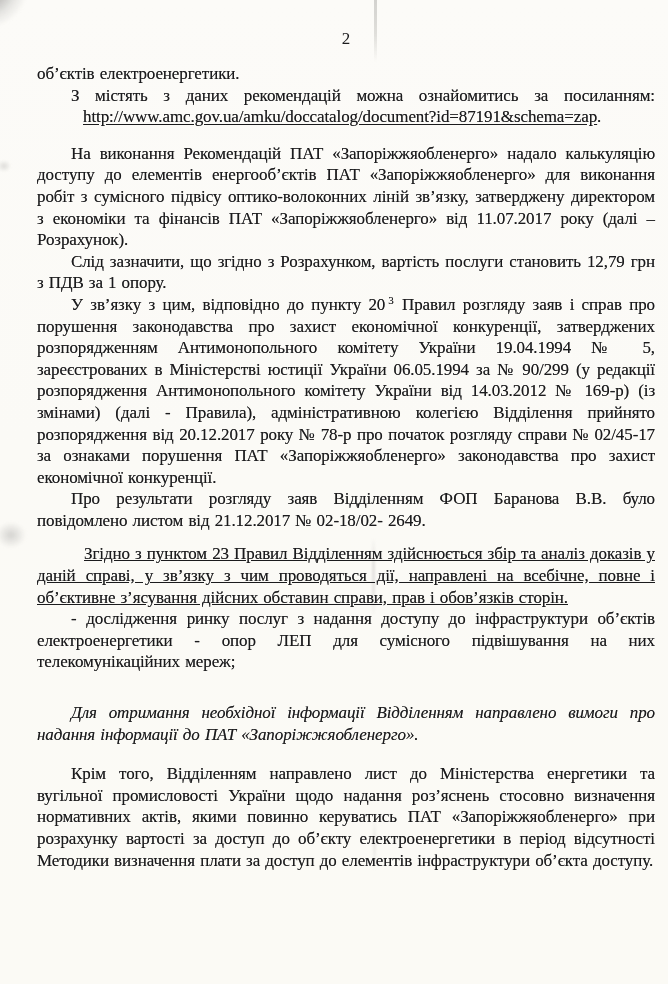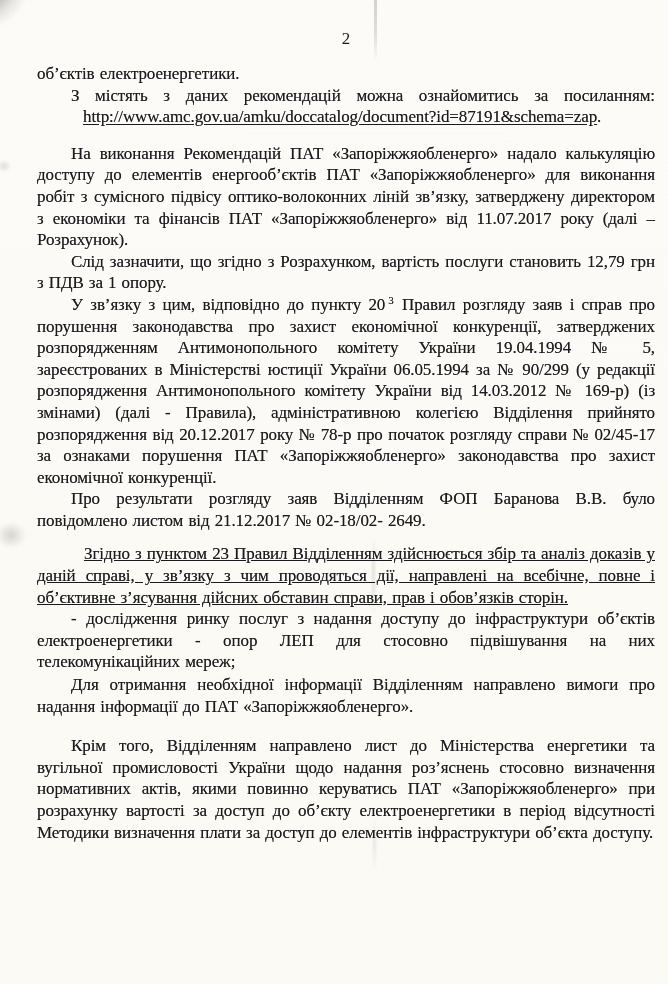--- a/index.html
+++ b/index.html
@@ -35,21 +35,21 @@
     line-height: 21.6px;
     text-align: justify;
     text-indent: 34px;
     letter-spacing: -0.1px;
     word-spacing: 1px;
     text-shadow: 0 0 0.5px rgba(25,25,28,0.6);
   }
   p.para.no-indent { text-indent: 0; }
   p.para.deep-indent { text-indent: 47px; }
   p.para.gap-md { margin-top: 15px; }
-  p.para.gap-section { margin-top: 1px; }
+  p.para.gap-section { margin-top: 29px; font-style: italic; }
   p.para.gap-evidence { margin-top: 12px; text-decoration: underline; }
   p.para.gap-letter { margin-top: 18px; }
   .doc-url {
     text-decoration: underline;
     text-underline-offset: 2px;
     margin-left: 46px;
   }
   sup.footref {
     font-size: 11px;
     line-height: 0;
@@ -132,21 +132,21 @@
     <p class="para">Слід зазначити, що згідно з Розрахунком, вартість послуги становить 12,79 грн з ПДВ за 1 опору.</p>
 
 
     <p class="para"><span>У зв’язку з цим, відповідно до пункту 20</span><sup class="footref">3</sup> <span>Правил розгляду заяв і справ про порушення законодавства про захист економічної конкуренції, затверджених розпорядженням Антимонопольного комітету України 19.04.1994 № 5, зареєстрованих в Міністерстві юстиції України 06.05.1994 за № 90/299 (у редакції розпорядження Антимонопольного комітету України від 14.03.2012 № 169-р) (із змінами) (далі - Правила), адміністративною колегією Відділення прийнято розпорядження від 20.12.2017 року № 78-р про початок розгляду справи № 02/45-17 за ознаками порушення ПАТ «Запоріжжяобленерго» законодавства про захист економічної конкуренції.</span></p>
 
     <p class="para">Про результати розгляду заяв Відділенням ФОП Баранова В.В. було повідомлено листом від 21.12.2017 № 02-18/02- 2649.</p>
 
     <p class="para deep-indent gap-evidence">Згідно з пунктом 23 Правил Відділенням здійснюється збір та аналіз доказів у даній справі, у зв’язку з чим проводяться дії, направлені на всебічне, повне і об’єктивне з’ясування дійсних обставин справи, прав і обов’язків сторін.</p>
 
 
-    <p class="para">- дослідження ринку послуг з надання доступу до інфраструктури об’єктів електроенергетики - опор ЛЕП для стосовно підвішування на них телекомунікаційних мереж;</p>
+    <p class="para">- дослідження ринку послуг з надання доступу до інфраструктури об’єктів електроенергетики - опор ЛЕП для сумісного підвішування на них телекомунікаційних мереж;</p>
 
 
     <p class="para gap-section">Для отримання необхідної інформації Відділенням направлено вимоги про надання інформації до ПАТ «Запоріжжяобленерго».</p>
 
     <p class="para gap-letter">Крім того, Відділенням направлено лист до Міністерства енергетики та вугільної промисловості України щодо надання роз’яснень стосовно визначення нормативних актів, якими повинно керуватись ПАТ «Запоріжжяобленерго» при розрахунку вартості за доступ до об’єкту електроенергетики в період відсутності Методики визначення плати за доступ до елементів інфраструктури об’єкта доступу.</p>
 
   </div>
 </div>
 
 </body></html>

